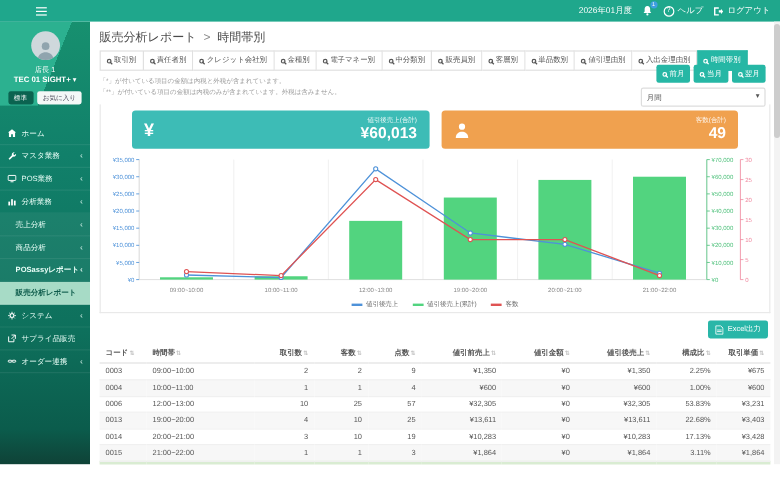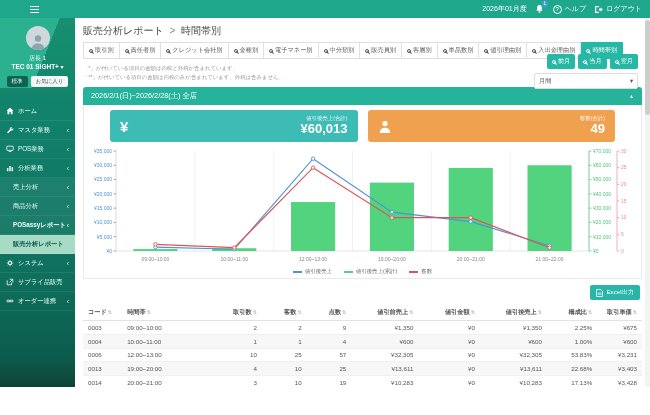--- a/index.html
+++ b/index.html
@@ -310,24 +310,20 @@
             <span>翌月</span>
           </span>
         </div>
       <div class="select-box">
         <span>月間</span>
         <span>▾</span>
       </div>
     </div>
 
     <div class="panel">
-      <div class="panel-head">
-        <span>2026/2/1(日)~2026/2/28(土) 全店</span>
-        <span class="collapse">▲</span>
-      </div>
       <div class="panel-body">
         <div class="cards">
           <div class="card teal">
             <span class="card-icon">¥</span>
             <span class="card-right">
               <div class="card-label">値引後売上(合計)</div>
               <div class="card-value">¥60,013</div>
             </span>
           </div>
           <div class="card orange">

